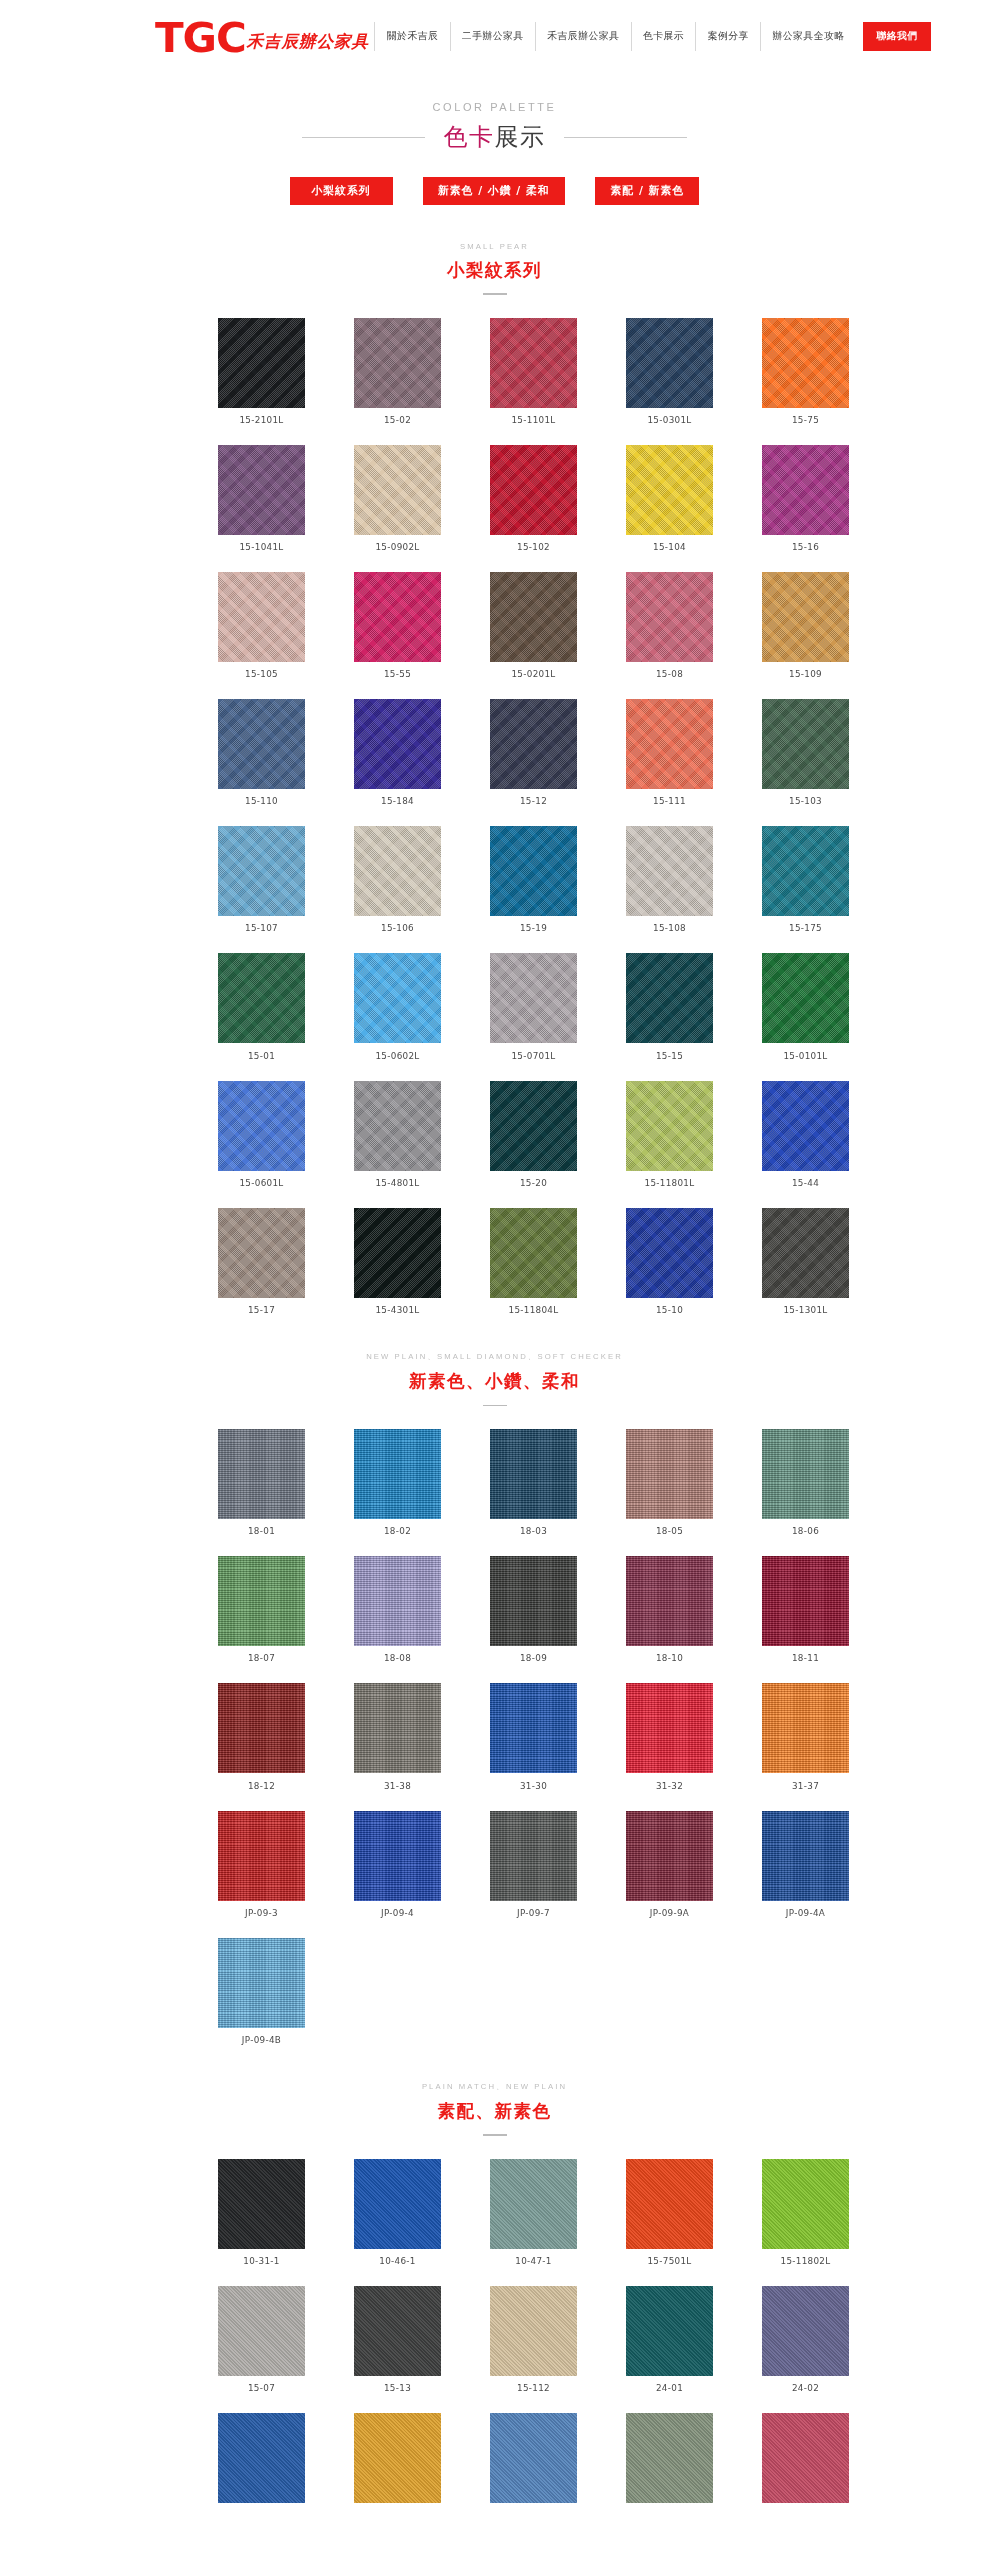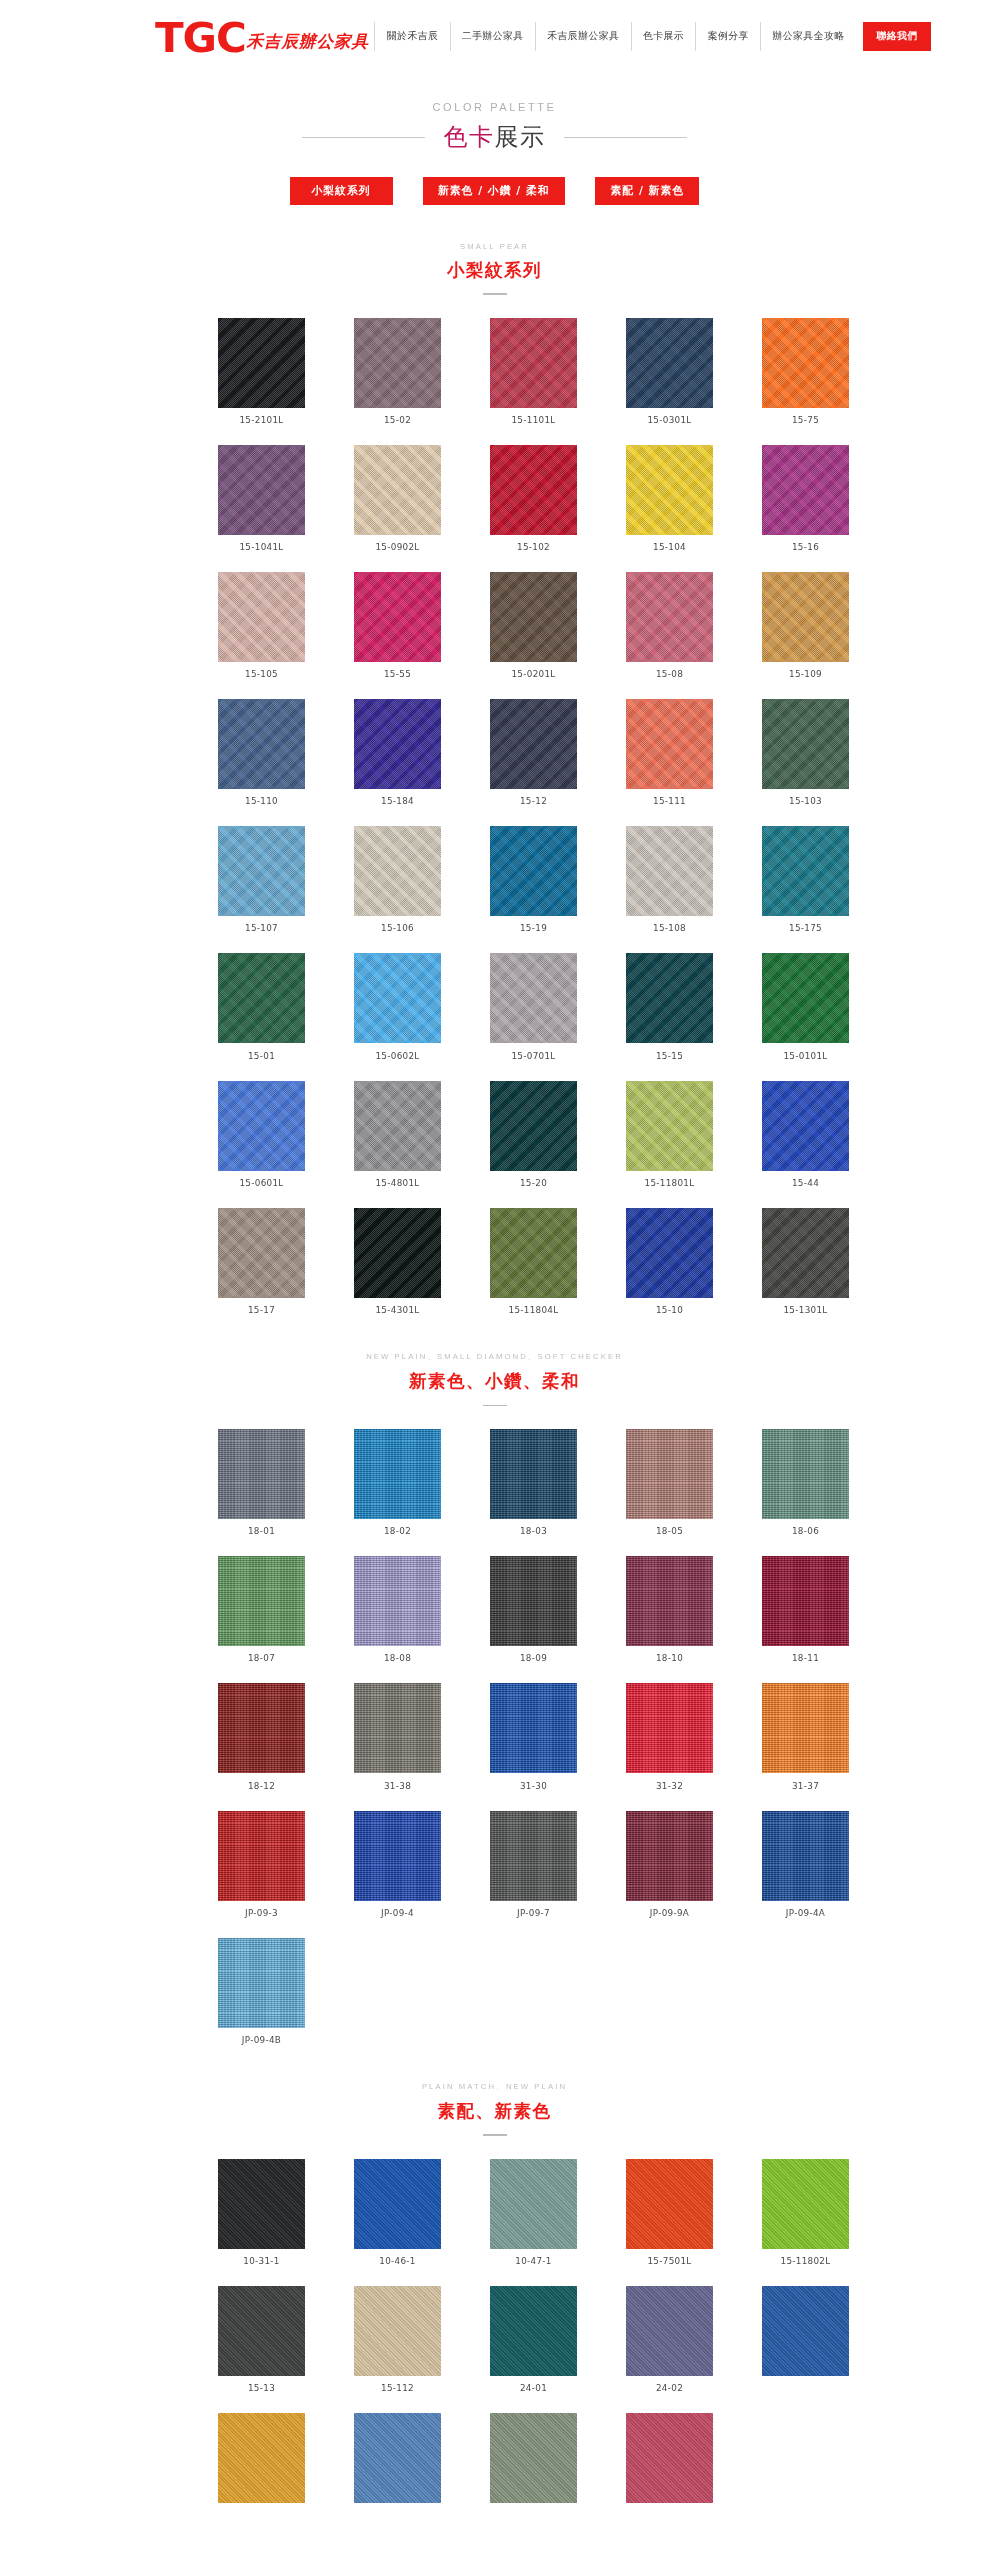--- a/index.html
+++ b/index.html
@@ -535,20 +535,24 @@
         </div>
         <div class="swatch-cell">
           <div class="swatch-chip plain" style="background-color: rgb(234, 75, 28);"></div>
           <div class="swatch-label">15-7501L</div>
         </div>
         <div class="swatch-cell">
           <div class="swatch-chip plain" style="background-color: rgb(140, 200, 50);"></div>
           <div class="swatch-label">15-11802L</div>
         </div>
         <div class="swatch-cell">
+          <div class="swatch-chip plain" style="background-color: rgb(182, 180, 177);"></div>
+          <div class="swatch-label">15-07</div>
+        </div>
+        <div class="swatch-cell">
           <div class="swatch-chip plain" style="background-color: rgb(67, 69, 69);"></div>
           <div class="swatch-label">15-13</div>
         </div>
         <div class="swatch-cell">
           <div class="swatch-chip plain" style="background-color: rgb(216, 198, 166);"></div>
           <div class="swatch-label">15-112</div>
         </div>
         <div class="swatch-cell">
           <div class="swatch-chip plain" style="background-color: rgb(21, 100, 104);"></div>
           <div class="swatch-label">24-01</div>

